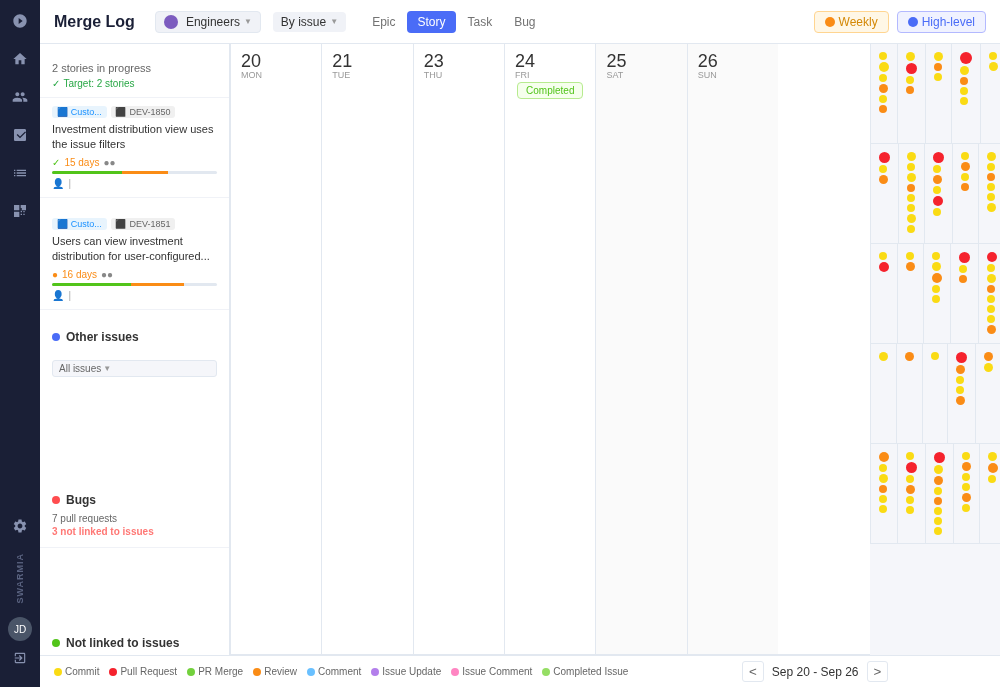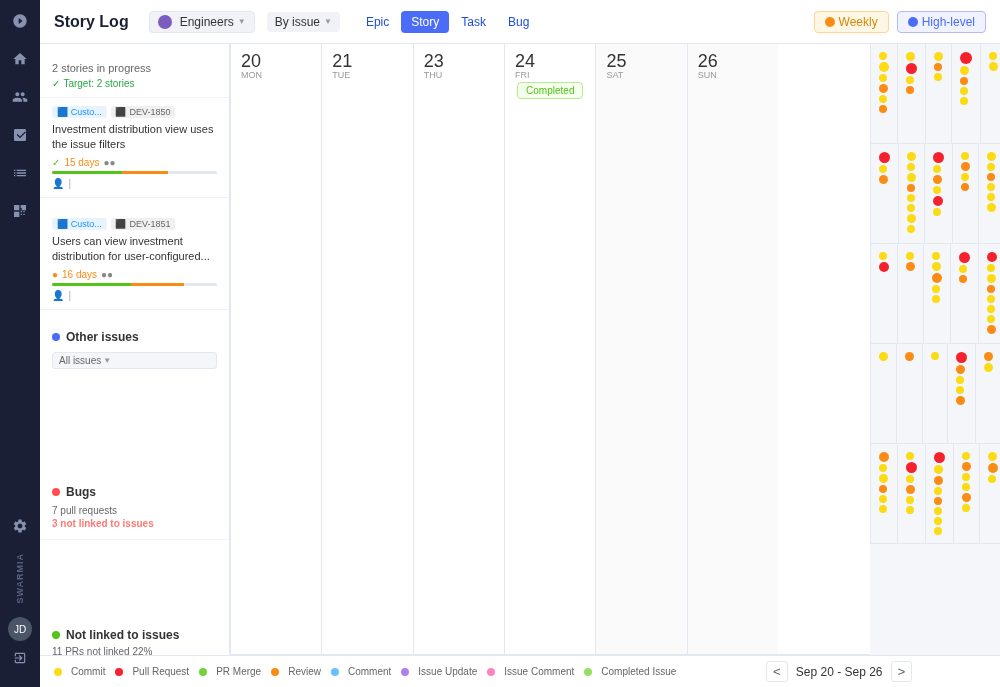--- a/index.html
+++ b/index.html
@@ -43,21 +43,21 @@
       background: #f0f2f7;
       border-radius: 4px;
       padding: 3px 8px;
       font-size: 12px;
       color: #333;
       cursor: pointer;
       border: 1px solid #e2e8f0;
     }
     .header-filter .filter-icon { width: 14px; height: 14px; border-radius: 50%; background: #7c5cbf; display: inline-block; margin-right: 4px; }
     .nav-tabs { display: flex; gap: 2px; margin-left: 4px; }
-    .nav-tab { padding: 4px 10px; font-size: 12px; color: #1d4ed8; border-radius: 4px; cursor: pointer; }
+    .nav-tab { padding: 4px 10px; font-size: 12px; color: #737373; border-radius: 4px; cursor: pointer; }
     .nav-tab.active { background: #4a6cf7; color: #fff; }
     .header-spacer { flex: 1; }
     .header-right { display: flex; gap: 8px; align-items: flex-start; }
     .btn-weekly { display: flex; align-items: center; gap: 4px; background: #fff7e6; border: 1px solid #ffd591; border-radius: 4px; padding: 3px 10px; font-size: 12px; color: #d48806; cursor: pointer; }
     .btn-highlevel { display: flex; align-items: center; gap: 4px; background: #f0f2ff; border: 1px solid #b3b9ff; border-radius: 4px; padding: 3px 10px; font-size: 12px; color: #4a6cf7; cursor: pointer; }
     .dot-orange { width: 10px; height: 10px; border-radius: 50%; background: #fa8c16; display: inline-block; }
     .dot-blue { width: 10px; height: 10px; border-radius: 50%; background: #4a6cf7; display: inline-block; }
 
     
     .body { display: flex; flex: 1; overflow: hidden; }
@@ -84,21 +84,21 @@
     .story-meta { display: flex; align-items: center; gap: 4px; font-size: 10px; color: #888; }
     .story-meta .days { color: #fa8c16; }
     .progress-bar-wrap { margin: 3px 0; }
     .progress-bar { height: 3px; background: #e2e8f0; border-radius: 2px; overflow: hidden; }
     .progress-fill { height: 100%; background: linear-gradient(90deg, #52c41a, #52c41a 60%, #fa8c16 60%); }
     .story-footer { display: flex; align-items: center; gap: 4px; font-size: 10px; color: #aaa; margin-top: 4px; }
 
     .section-header { display: flex; align-items: center; gap: 6px; padding: 8px 12px 4px; }
     .section-header-dot { width: 8px; height: 8px; border-radius: 50%; }
     .section-header-title { font-size: 12px; font-weight: 600; color: #333; }
-    .filter-dropdown { display: flex; align-items: center; gap: 2px; font-size: 10px; color: #666; background: #f5f6fa; border: 1px solid #e2e8f0; border-radius: 3px; padding: 2px 6px; cursor: pointer; margin: 4px 12px 8px; }
+    .filter-dropdown { display: flex; align-items: center; gap: 2px; font-size: 10px; color: #666; background: #f5f6fa; border: 1px solid #e2e8f0; border-radius: 3px; padding: 2px 6px; cursor: pointer; margin: 12px 12px 8px; }
 
     .bugs-section { padding: 8px 12px; border-bottom: 1px solid #f0f2f7; }
     .bugs-title { display: flex; align-items: center; gap: 6px; font-size: 12px; font-weight: 600; color: #333; margin-bottom: 6px; }
     .bugs-title-dot { width: 8px; height: 8px; border-radius: 50%; background: #ff4d4f; }
     .bugs-meta { font-size: 10px; color: #666; margin-bottom: 2px; }
     .bugs-meta span { color: #ff7875; font-weight: 600; }
 
     .not-linked-section { padding: 8px 12px; }
     .not-linked-title { display: flex; align-items: center; gap: 6px; font-size: 12px; font-weight: 600; color: #333; margin-bottom: 4px; }
     .not-linked-dot { width: 8px; height: 8px; border-radius: 50%; background: #52c41a; }
@@ -133,21 +133,21 @@
       display: flex;
       align-items: center;
       padding: 0 14px;
       gap: 16px;
       font-size: 10px;
       color: #666;
     }
     .footer-nav { display: flex; align-items: center; gap: 8px; flex: 1; justify-content: center; }
     .footer-nav-btn { background: none; border: 1px solid #e2e8f0; border-radius: 3px; padding: 2px 6px; cursor: pointer; color: #666; }
     .footer-date-range { font-size: 12px; color: #333; font-weight: 500; }
-    .legend-item { display: flex; align-items: center; gap: 9px; }
+    .legend-item { display: flex; align-items: center; gap: 3px; }
     .legend-dot { width: 8px; height: 8px; border-radius: 50%; }
 
     .by-issue-filter { display: flex; align-items: center; gap: 4px; background: #f0f2f7; border-radius: 4px; padding: 3px 8px; font-size: 12px; color: #333; cursor: pointer; }
     .chevron { font-size: 8px; color: #999; }
   </style>
 </head>
 <body>
 
 <div class="sidebar">
   <div class="sidebar-icon">
@@ -193,21 +193,21 @@
       <svg viewBox="0 0 24 24" style="width:14px;height:14px;fill:#8892b0">
           <path d="M10.09 15.59L11.5 17l5-5-5-5-1.41 1.41L12.67 11H3v2h9.67l-2.58 2.59zM19 3H5c-1.11 0-2 .9-2 2v4h2V5h14v14H5v-4H3v4c0 1.1.89 2 2 2h14c1.1 0 2-.9 2-2V5c0-1.1-.9-2-2-2z"></path>
         </svg>
     </div>
   </div>
 </div>
 
 <div class="main">
 
   <div class="header">
-    <span class="header-title">Story Log</span>
+    <span class="header-title">Merge Log</span>
     <div class="header-filter">
       <span class="filter-icon"></span>
       <span>Engineers</span>
       <span class="chevron">▼</span>
     </div>
     <div class="by-issue-filter">
       <span>By issue</span>
       <span class="chevron">▼</span>
     </div>
     <div class="nav-tabs">

